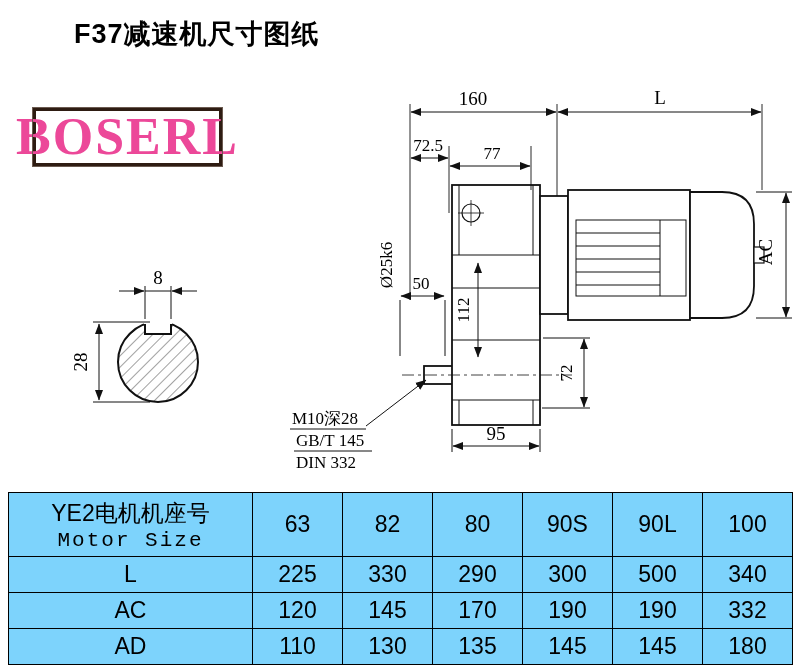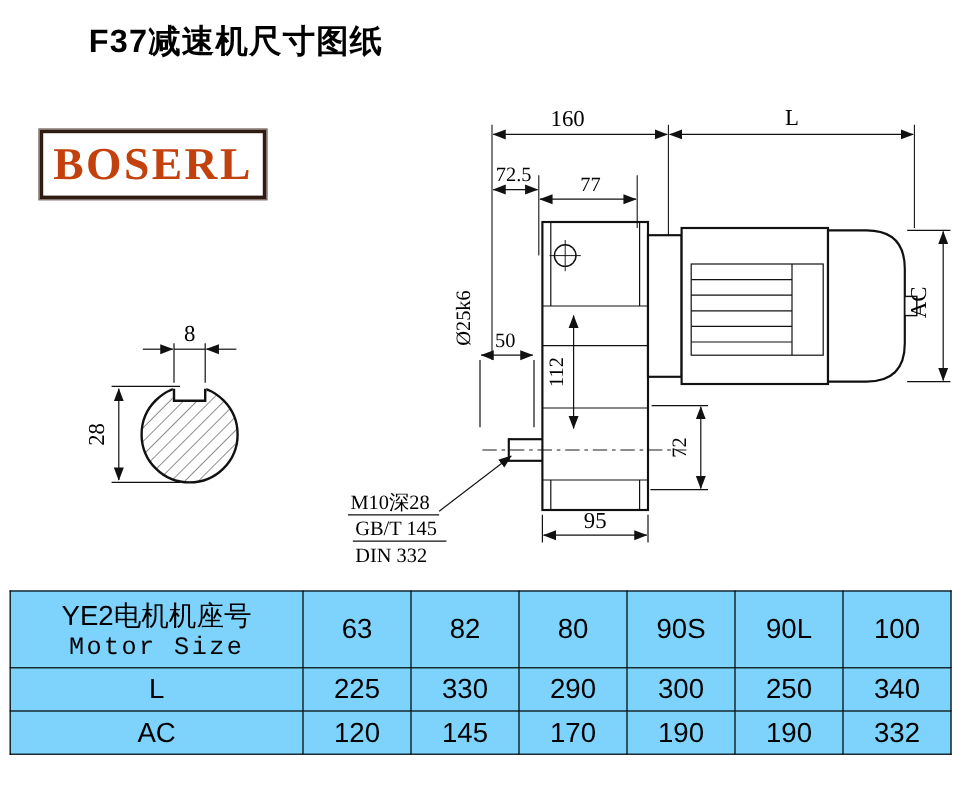--- a/index.html
+++ b/index.html
@@ -6,22 +6,22 @@
   html,body { width:800px; height:670px; }
   body { position:relative; width:800px; height:670px; background:#ffffff; overflow:hidden;
          font-family:"Liberation Sans", sans-serif; color:#000; }
 
   .page-title { position:absolute; left:74px; top:16px; font-size:27px; font-weight:bold;
                 letter-spacing:1px; }
 
   .logo-box { position:absolute; left:33px; top:108px; width:189px; height:58px;
               border:3px solid #2e1c12; outline:1px solid #6b5a50; background:#fff;
               display:flex; align-items:center; justify-content:center; }
-  .logo-text { font-family:"Liberation Serif", serif; font-weight:bold; font-size:38px;
-               color:#c2410c; letter-spacing:2px; line-height:1; }
+  .logo-text { font-family:"Liberation Serif", serif; font-weight:bold; font-size:52px;
+               color:#ec4899; letter-spacing:2px; line-height:1; }
 
   svg.drawing { position:absolute; left:0; top:0; }
   .dim { font-family:"Liberation Serif", serif; font-size:19px; fill:#000; }
   .dim-s { font-size:17px; }
 
   .dim-table { position:absolute; left:8px; top:492px; width:784px; border-collapse:collapse;
                table-layout:fixed; background:#7dd3fc; }
   .dim-table td { border:1px solid #000; text-align:center; vertical-align:middle;
                   font-size:23px; padding:0; }
   .dim-table tr.hdr td { height:64px; }
@@ -188,26 +188,35 @@
       <td>90S</td>
       <td>90L</td>
       <td>100</td>
     </tr>
     <tr class="datarow">
       <td>L</td>
       <td>225</td>
       <td>330</td>
       <td>290</td>
       <td>300</td>
-      <td>250</td>
+      <td>500</td>
       <td>340</td>
     </tr>
     <tr class="datarow">
       <td>AC</td>
       <td>120</td>
       <td>145</td>
       <td>170</td>
       <td>190</td>
       <td>190</td>
       <td>332</td>
     </tr>
+    <tr class="datarow">
+      <td>AD</td>
+      <td>110</td>
+      <td>130</td>
+      <td>135</td>
+      <td>145</td>
+      <td>145</td>
+      <td>180</td>
+    </tr>
   </tbody>
 </table>
 
 </body></html>

